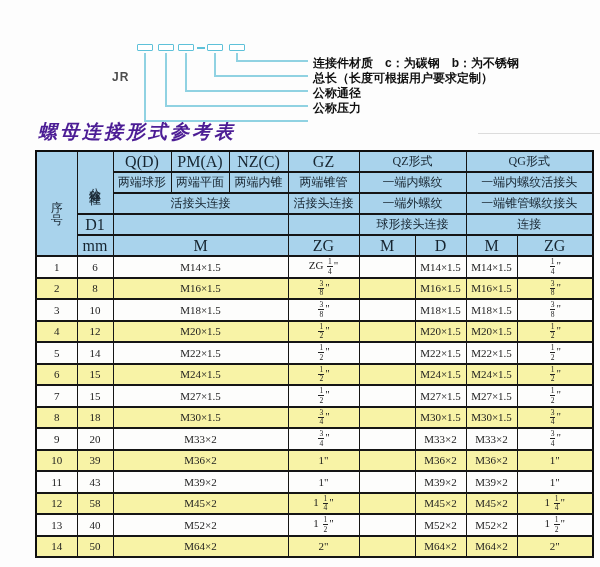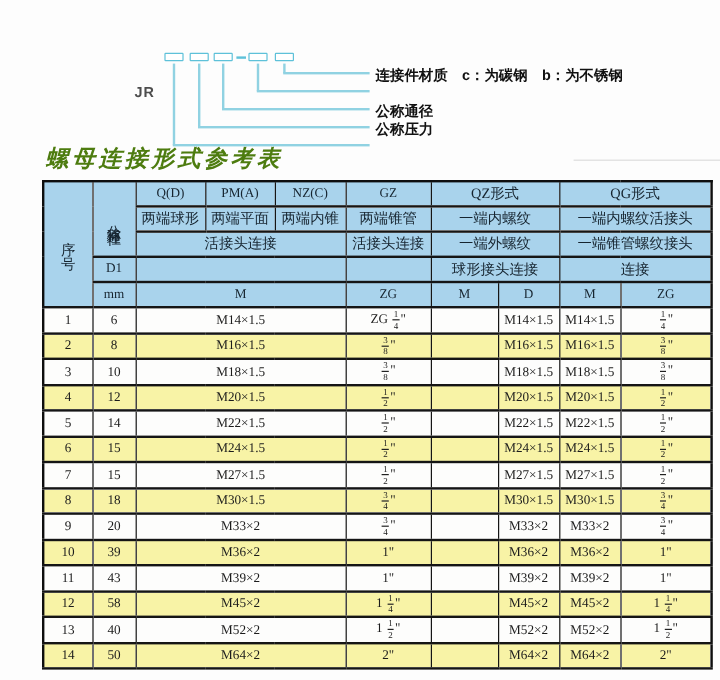--- a/index.html
+++ b/index.html
@@ -26,38 +26,38 @@
   .code-box{position:absolute;top:44px;width:14px;height:5px;background:#fff;
     border:1.5px solid var(--cyan-box);border-radius:1px;}
   .code-dash{position:absolute;top:47px;width:8px;height:2px;background:var(--cyan-box);}
   .cline{position:absolute;background:var(--cyan-line);}
   .diagram-label{position:absolute;left:313px;height:14px;font-size:12px;font-weight:bold;
     color:#111;white-space:nowrap;font-family:"Liberation Sans",sans-serif;}
   .artifact-line{position:absolute;background:#dcdcdc;}
 
   
   .table-title{position:absolute;left:38px;top:119px;font-size:19px;font-weight:bold;
-    font-style:italic;color:#4d7c0f;letter-spacing:3px;white-space:nowrap;}
+    font-style:italic;color:#4c1d95;letter-spacing:3px;white-space:nowrap;}
 
   
   .tbl-wrap{position:absolute;left:35px;top:150px;}
   table{border-collapse:collapse;table-layout:fixed;width:557px;}
   th,td{border:1px solid var(--grid);border-bottom-width:2px;padding:0;text-align:center;
     vertical-align:middle;overflow:hidden;}
   table{border:2px solid #0e0e0e;}
   thead th{background:var(--header-bg);color:var(--header-text);font-weight:normal;
     font-size:12px;height:19px;line-height:1.1;}
   thead tr.unit-row th{border-bottom-width:2px;}
   tbody td{font-size:11px;color:var(--body-text);height:19.5px;background:var(--row-white);}
   tbody tr.alt td{background:var(--row-yellow);}
   .vtext{writing-mode:vertical-lr;letter-spacing:14px;display:inline-block;line-height:1;
     padding-top:6px;}
   .vtext-dn{writing-mode:vertical-lr;letter-spacing:2px;display:inline-block;line-height:1;
     padding-top:2px;font-size:12px;}
-  .latin{font-size:11px;margin-top:47px;}
+  .latin{font-size:16px;margin-top:47px;}
   .frac{display:inline-block;vertical-align:middle;line-height:1;font-size:7.5px;
     text-align:center;margin:0 1px;}
   .frac .fn{display:block;border-bottom:1px solid #222;padding:0 1px 0.5px 1px;}
   .frac .fd{display:block;padding-top:0.5px;}
   .cellval{white-space:nowrap;}
 </style>
 </head>
 <body>
 
 <div id="page">
@@ -76,20 +76,21 @@
   <div class="cline" style="left:185px;top:53px;width:1.5px;height:38px"></div>
   <div class="cline" style="left:214px;top:53px;width:1.5px;height:23px"></div>
   <div class="cline" style="left:236px;top:53px;width:1.5px;height:8px"></div>
   <div class="cline" style="left:236px;top:60px;width:72px;height:1.5px"></div>
   <div class="cline" style="left:214px;top:75px;width:94px;height:1.5px"></div>
   <div class="cline" style="left:185px;top:90px;width:123px;height:1.5px"></div>
   <div class="cline" style="left:165px;top:105px;width:143px;height:1.5px"></div>
   <div class="cline" style="left:144px;top:120px;width:164px;height:1.5px"></div>
 
   <div class="diagram-label" style="top:55px">连接件材质　c：为碳钢　b：为不锈钢</div>
+  <div class="diagram-label" style="top:70px">总长（长度可根据用户要求定制）</div>
   <div class="diagram-label" style="top:85px">公称通径</div>
   <div class="diagram-label" style="top:100px">公称压力</div>
 
   <div class="artifact-line" style="left:478px;top:133px;width:122px;height:1px"></div>
 
   <div class="table-title">螺母连接形式参考表</div>
 
   <div class="tbl-wrap">
     <table>
       <colgroup>

